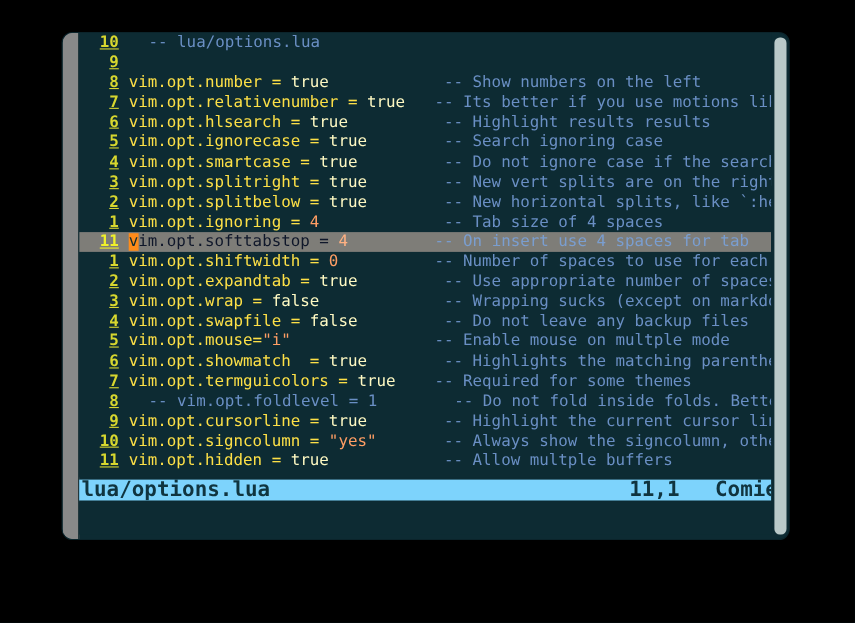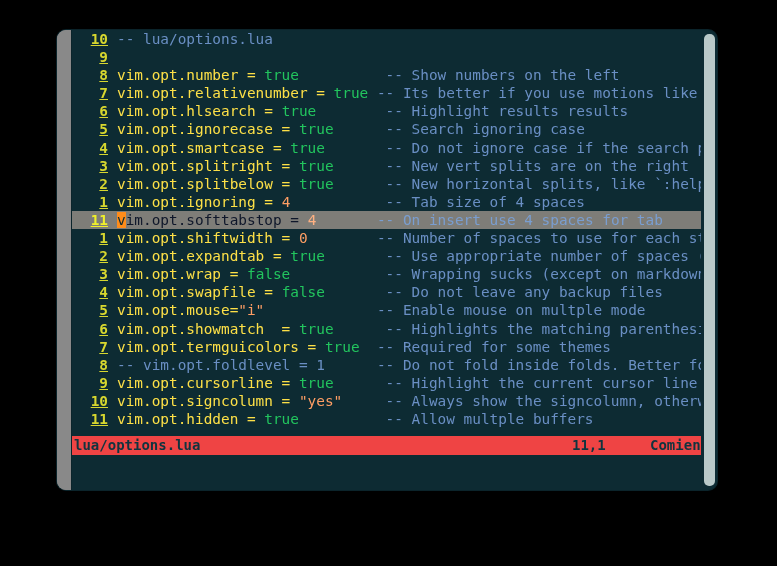--- a/index.html
+++ b/index.html
@@ -92,44 +92,44 @@
     font-weight: bold;
   }
 
   .codetext {
     display: inline-block;
     padding-left: 9px;
   }
 
   
   .ident   { color: #fde047; }
-  .kw      { color: #22c55e; }
+  .kw      { color: #fef9c3; }
   .num     { color: #ff9e64; }
   .str     { color: #ff9e64; }
-  .comment { color: #6a8fc4; }
+  .comment { color: #6a8fc4; margin-left: 18px; }
   .cursorline .comment { color: #7a9ed0; }
   .cursorline .ident, .cursorline .punct { color: #0f172a; }
   .cursorline .num { color: #ffb182; }
 
   .cursor-block {
     background: #ff8c1a;
     color: #0d2b33;
   }
 
   
   #statusline {
     position: absolute;
     left: 15px;
     right: 16px;
     top: 406px;
     height: 19px;
     line-height: 19px;
-    background: #ef4444;
+    background: #7dd3fc;
     color: #10343f;
-    font-size: 14px;
+    font-size: 19px;
     font-weight: bold;
     white-space: pre;
     overflow: hidden;
   }
   #status-filename {
     position: absolute;
     left: 2px;
     top: 0;
   }
   #status-position {

